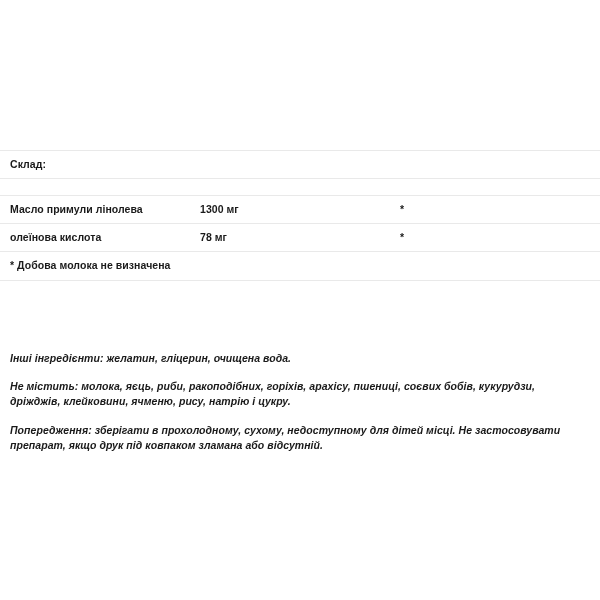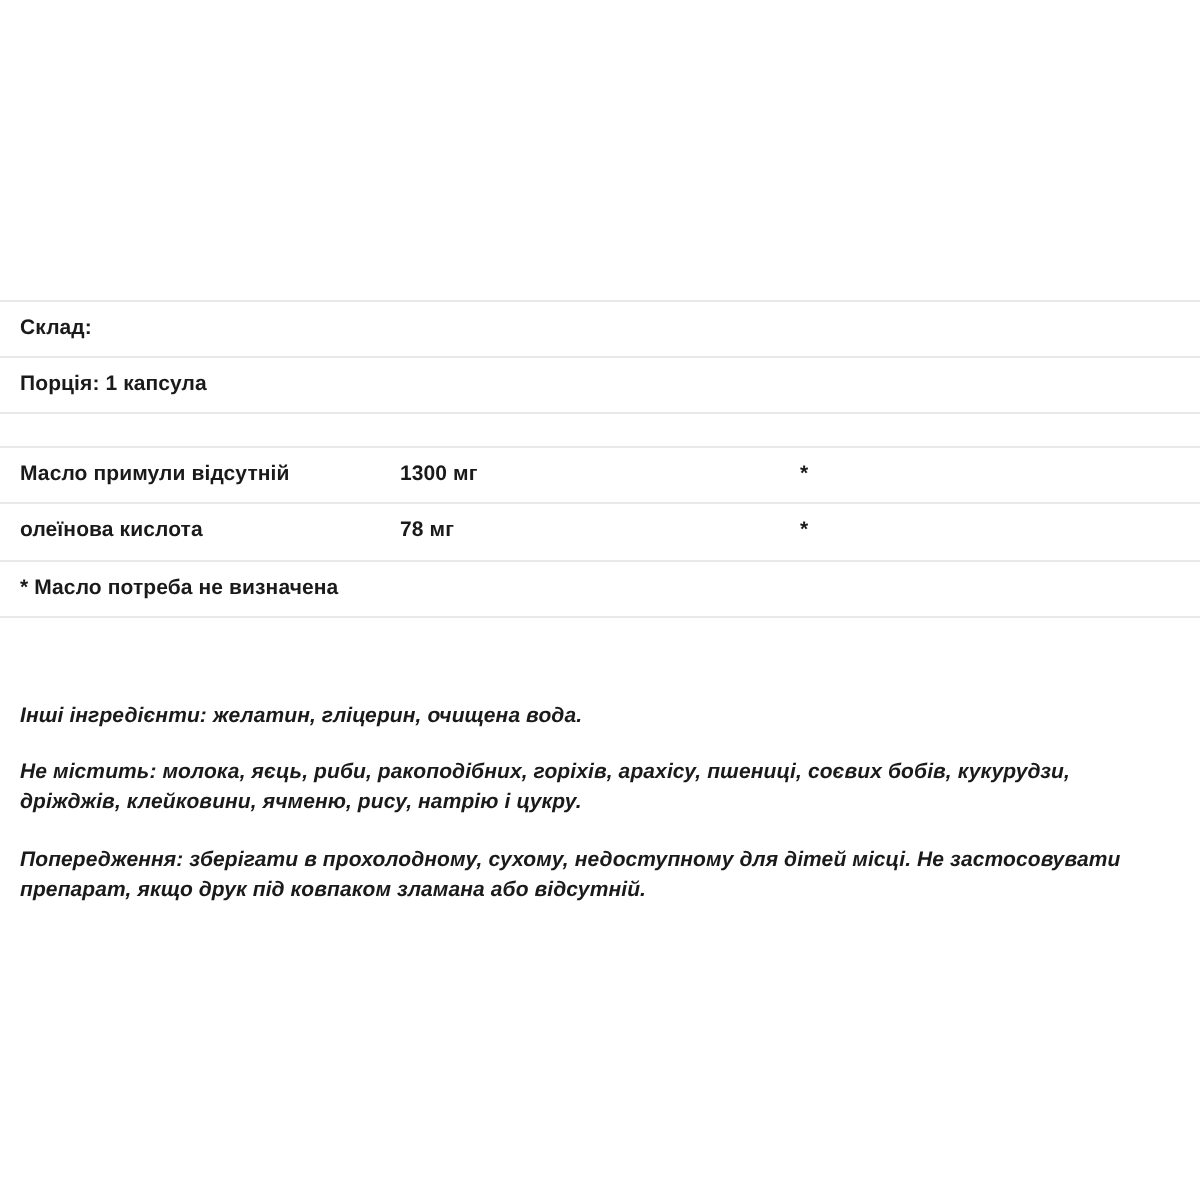--- a/index.html
+++ b/index.html
@@ -91,47 +91,44 @@
 <body>
 
 <div class="page">
 
   <table class="facts">
     <tbody>
       <tr>
         <td class="col-name" colspan="3">Склад:</td>
       </tr>
 
-      <tr>
-        <td class="col-name" colspan="3">Порція: 1 капсула</td>
-      </tr>
 
       <tr class="spacer-row">
         <td class="col-name"></td>
         <td class="col-amt"></td>
         <td class="col-pct"></td>
       </tr>
 
 
       <tr>
-        <td class="col-name">Масло примули відсутній</td>
+        <td class="col-name">Масло примули лінолева</td>
         <td class="col-amt">1300 мг</td>
         <td class="col-pct">*</td>
       </tr>
 
 
 
       <tr>
         <td class="col-name">олеїнова кислота</td>
         <td class="col-amt">78 мг</td>
         <td class="col-pct">*</td>
       </tr>
 
       <tr class="footnote-row">
-        <td class="col-name" colspan="3">* Масло потреба не визначена</td>
+        <td class="col-name" colspan="3">* Добова молока не визначена</td>
       </tr>
     </tbody>
   </table>
 
   <div class="notes">
     <p>Інші інгредієнти: желатин, гліцерин, очищена вода.</p>
     <p>Не містить: молока, яєць, риби, ракоподібних, горіхів, арахісу, пшениці, соєвих бобів, кукурудзи, дріжджів, клейковини, ячменю, рису, натрію і цукру.</p>
     <p>Попередження: зберігати в прохолодному, сухому, недоступному для дітей місці. Не застосовувати препарат, якщо друк під ковпаком зламана або відсутній.</p>
   </div>
 

